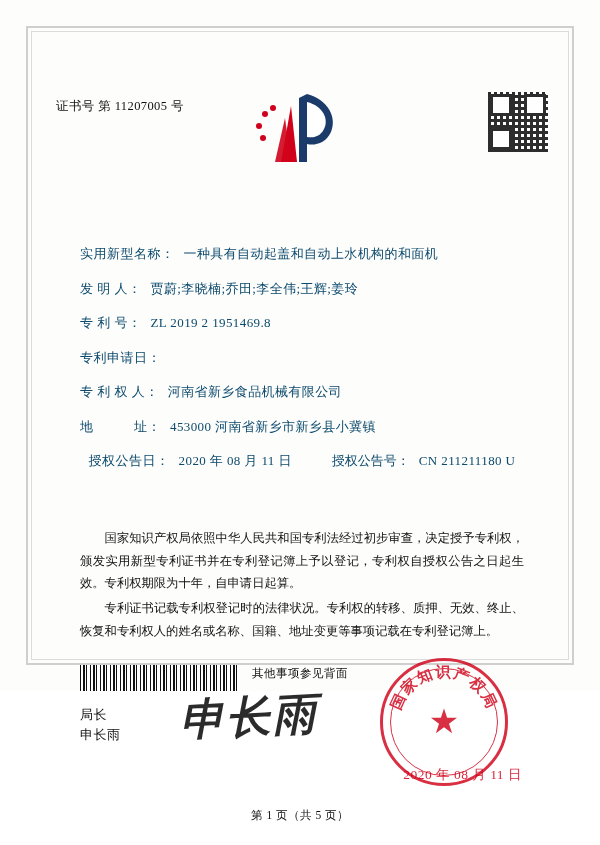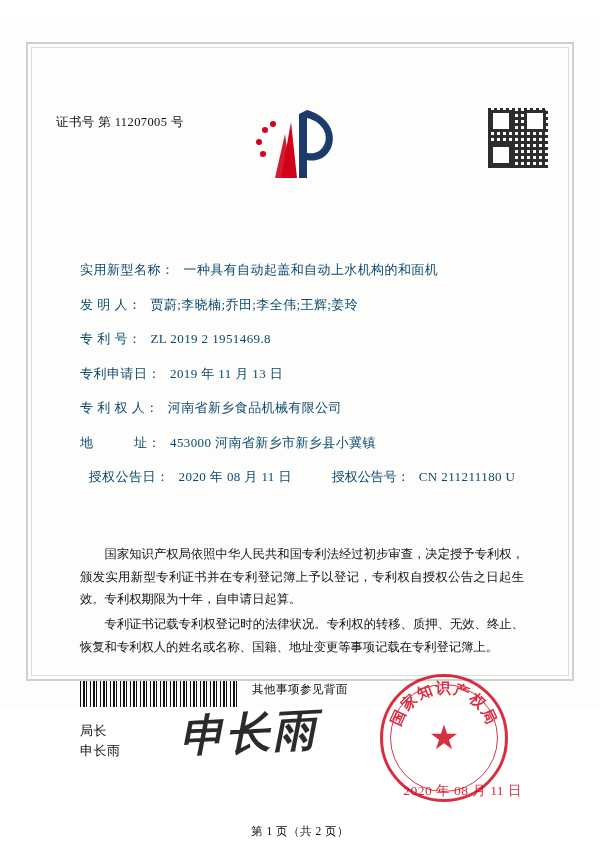--- a/index.html
+++ b/index.html
@@ -12,21 +12,20 @@
     background: #ffffff;
     font-family: "Liberation Serif", "DejaVu Serif", serif;
     color: #1a1a1a;
     overflow: hidden;
   }
   .page {
     position: relative;
     width: 600px;
     height: 691px;
     background: #fdfdfb;
-    margin-top: 16px;
   }
   
   .border-outer {
     position: absolute;
     left: 26px;
     top: 26px;
     right: 26px;
     bottom: 26px;
     border: 2px solid #cfcfcf;
   }
@@ -293,21 +292,20 @@
       <div class="field-row">
         <span class="field-label">发 明 人：</span>
         <span class="field-value">贾蔚;李晓楠;乔田;李全伟;王辉;姜玲</span>
       </div>
       <div class="field-row">
         <span class="field-label">专 利 号：</span>
         <span class="field-value">ZL 2019 2 1951469.8</span>
       </div>
       <div class="field-row">
         <span class="field-label">专利申请日：</span>
-        <span class="field-value">2019 年 11 月 13 日</span>
       </div>
       <div class="field-row">
         <span class="field-label">专 利 权 人：</span>
         <span class="field-value">河南省新乡食品机械有限公司</span>
       </div>
       <div class="field-row">
         <span class="field-label">地　　　址：</span>
         <span class="field-value">453000 河南省新乡市新乡县小冀镇</span>
       </div>
       <div class="field-row dual">
@@ -340,17 +338,17 @@
         </defs>
         <text>
           <textPath href="#arcpath" startOffset="50%" text-anchor="middle">国家知识产权局</textPath>
         </text>
       </svg>
       <div class="seal-star">★</div>
     </div>
 
     <div class="seal-date">2020 年 08 月 11 日</div>
 
-    <div class="page-no">第 1 页（共 2 页）</div>
+    <div class="page-no">第 1 页（共 5 页）</div>
   </div>
 
   <div class="footnote">其他事项参见背面</div>
 </div>
 
 </body></html>

